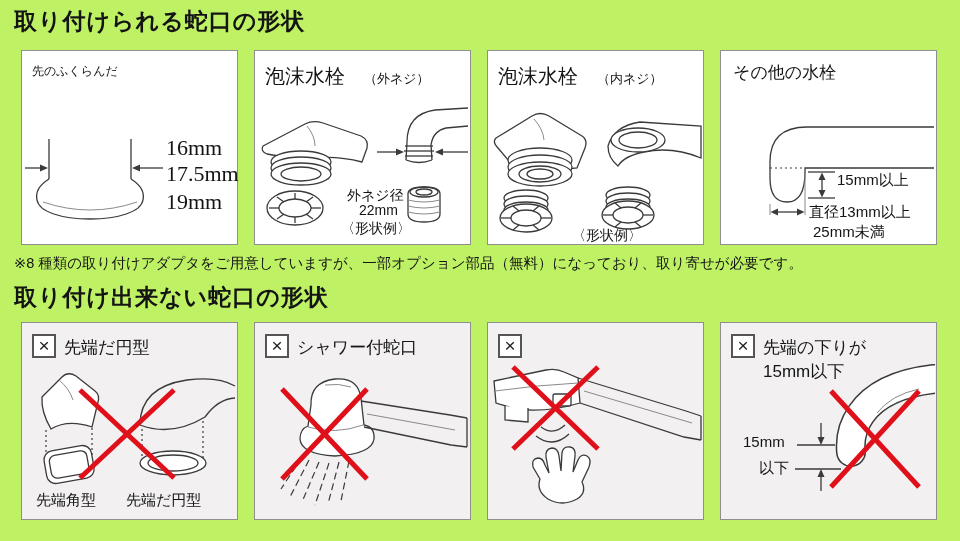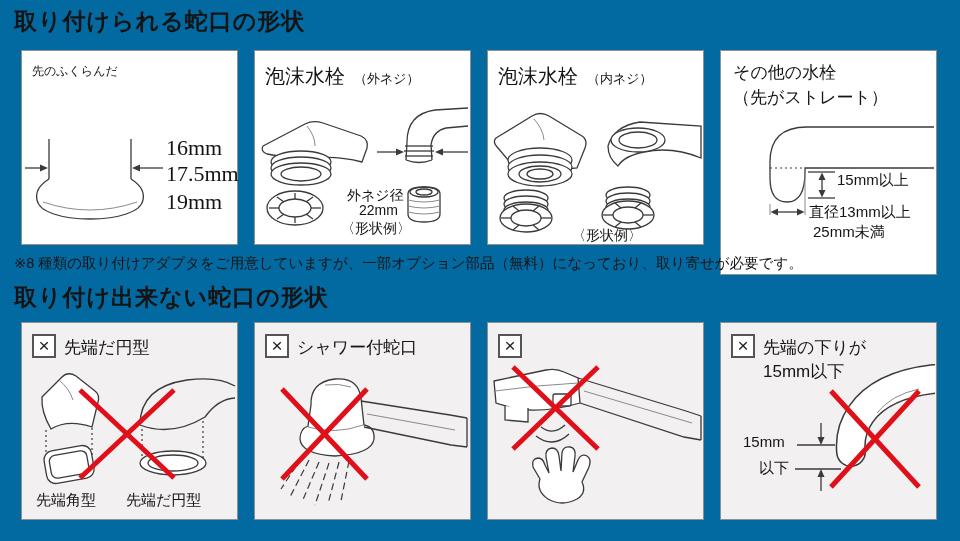--- a/index.html
+++ b/index.html
@@ -1,25 +1,25 @@
 <!DOCTYPE html>
 <html><head>
 <meta charset="utf-8">
 <style>
   html,body{margin:0;padding:0;background:#b9e0f5;}
-  .page{position:relative;width:960px;height:541px;background:#0369a1;
+  .page{position:relative;width:960px;height:541px;background:#bef264;
         font-family:"Liberation Sans","DejaVu Sans",sans-serif;color:#141414;overflow:hidden;text-align:right;}
   .sec-title{position:absolute;left:14px;font-size:23px;font-weight:bold;letter-spacing:1px;white-space:nowrap;}
   .row{position:absolute;left:21px;display:flex;gap:16px;}
   .panel{position:relative;width:217px;border:1.5px solid #8f8f8f;background:#ffffff;box-sizing:border-box;}
   .row.bottom .panel{background:#f2f0f1;}
   .phead{position:absolute;left:10px;top:12px;display:flex;align-items:baseline;gap:2px;white-space:nowrap;}
   .phead .big{font-size:20px;}
   .phead .small{font-size:12px;}
-  .phead .sub{font-size:13px;margin-left:7px;}
+  .phead .sub{font-size:13px;margin-left:17px;}
   .h2line{position:absolute;font-size:17px;white-space:nowrap;}
   .note{position:absolute;left:14px;top:254px;font-size:14.5px;white-space:nowrap;}
   .art{position:absolute;left:0;}
   .lbl{position:absolute;font-size:15px;white-space:nowrap;line-height:1.15;}
   .dimlbl{position:absolute;font-size:22px;white-space:nowrap;font-family:Liberation Serif, serif;}
   .smlbl{position:absolute;font-size:14px;white-space:nowrap;}
   .xbox{position:absolute;left:10px;top:11px;width:24px;height:24px;border:2px solid #555;background:#fff;
         display:flex;align-items:center;justify-content:center;font-size:19px;color:#222;box-sizing:border-box;}
   .xhead{position:absolute;left:42px;top:13px;font-size:17px;white-space:nowrap;}
   .xhead2{position:absolute;left:42px;top:37px;font-size:17px;white-space:nowrap;}
@@ -162,23 +162,22 @@
           <line class="ln" x1="147" y1="128" x2="153" y2="133"></line>
           <line class="ln" x1="133" y1="128" x2="127" y2="133"></line>
           <line class="ln" x1="125" y1="121" x2="115" y2="121"></line>
           <line class="ln" x1="133" y1="114" x2="127" y2="109"></line>
           <line class="ln" x1="147" y1="114" x2="153" y2="109"></line>
         </g>
       </svg>
       <div class="smlbl" style="left:84px;top:176px;">〈形状例〉</div>
     </div>
 
-    <div class="panel" style="height:225px;">
+    <div class="panel" style="height:195px;">
       <div class="h2line" style="left:12px;top:10px;">その他の水栓</div>
-      <div class="h2line" style="left:12px;top:35px;">（先がストレート）</div>
       <svg class="art" style="top:68px;" width="214" height="124" viewBox="0 0 214 124">
         <g>
           <path class="ln" d="M213,8 L86,8 Q49,8 49,43 L49,59 Q49,83 66,83 Q84,83 84,53 L84,49 L213,49"></path>
           <line class="dot" x1="49" y1="49" x2="84" y2="49"></line>
         </g>
         <g>
           <line class="ln" x1="87" y1="53" x2="114" y2="53"></line>
           <line class="ln" x1="87" y1="79" x2="114" y2="79"></line>
           <line class="ln" x1="101" y1="59" x2="101" y2="73"></line>
           <polygon class="hd" points="101,53.5 97.5,61 104.5,61"></polygon>

